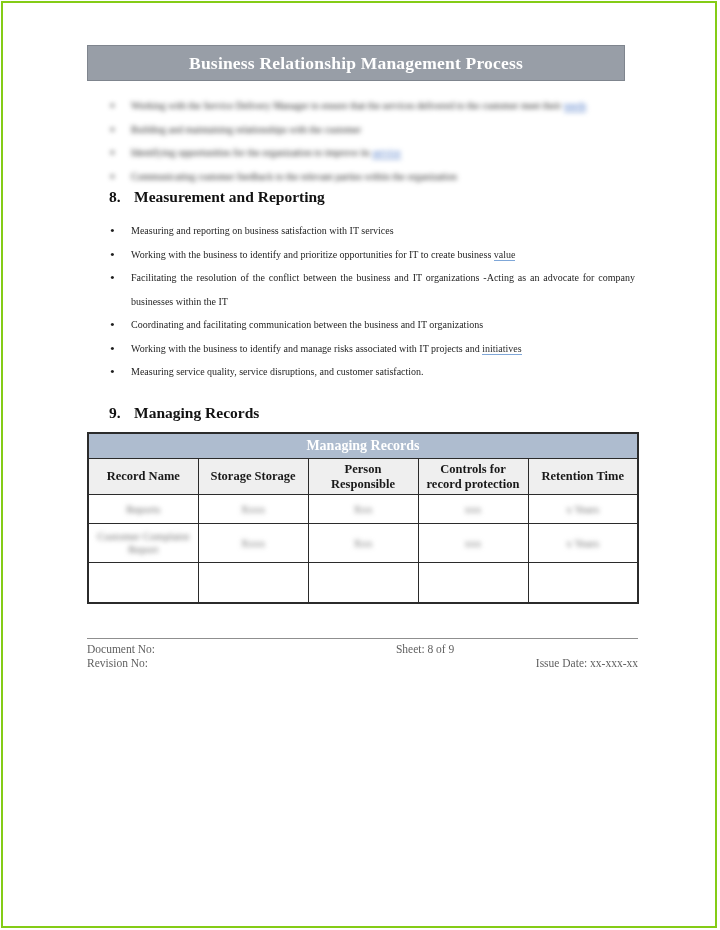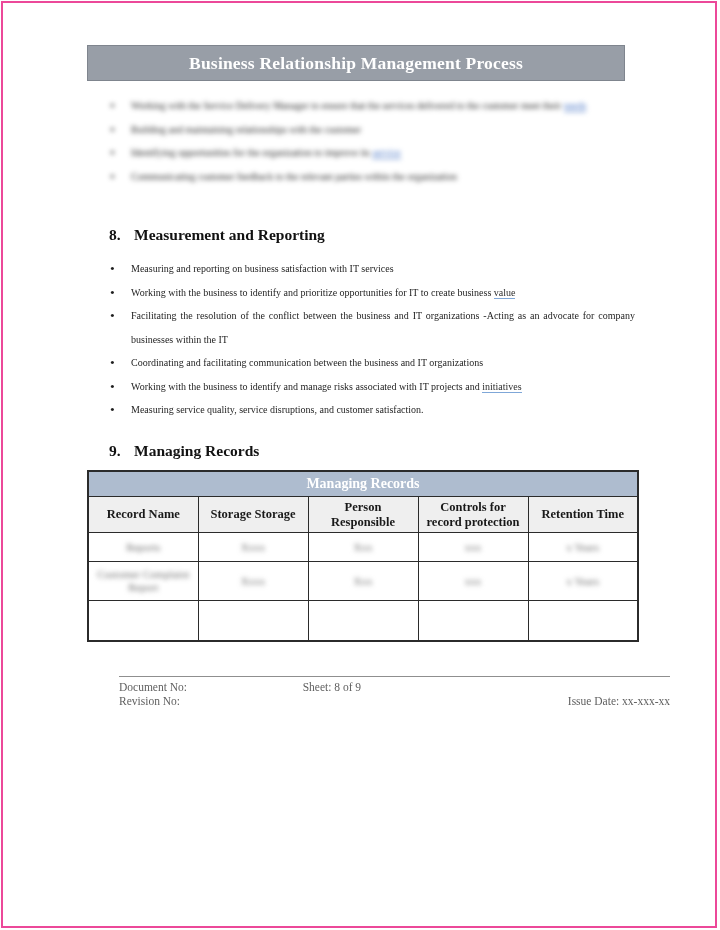--- a/index.html
+++ b/index.html
@@ -3,21 +3,21 @@
 <meta charset="utf-8">
 <style>
   * { margin: 0; padding: 0; box-sizing: border-box; }
   html, body { background: #ffffff; }
   body { width: 720px; height: 930px; font-family: "Liberation Serif", "DejaVu Serif", serif; }
 
   .page {
     position: relative;
     width: 716px; height: 927px;
     margin: 1px 0 0 1px;
-    border: 2px solid #ec4899;
+    border: 2px solid #84cc16;
     background: #ffffff;
     overflow: hidden;
   }
   .content { padding: 0 80px 0 84px; }
 
   .title-banner {
     margin-top: 42px;
     width: 538px; height: 36px;
     background: #989ea7;
     border: 1px solid #7f858e;
@@ -57,21 +57,21 @@
   a.doclink:empty { display: none; }
   .blurred-block a.doclink { color: #4472c4; border-bottom-color: #4472c4; }
 
   .sec-heading {
     font-size: 15.5px;
     font-weight: bold;
     color: #121212;
     padding-left: 22px;
   }
   .sec-heading .sec-num { display: inline-block; width: 25px; }
-  .h-measurement { margin-top: 38px; }
+  .h-measurement { }
   .h-records { margin-top: 20px; }
 
   .intro {
     margin-top: 25px;
     font-size: 13.5px;
     line-height: 23.5px;
     color: #1e1e1e;
   }
   .list-measurement { margin-top: 22px; }
 
@@ -113,31 +113,30 @@
   .tbl-row .cell-blur { filter: blur(2.5px); display: inline-block; }
   .row-1 td { height: 29px; }
   .row-2 td { height: 39px; }
   .row-3 td { height: 40px; }
 
   .footer {
     margin-top: 34px;
     width: 551px;
     border-top: 1px solid #8f8f8f;
     padding-top: 3px;
-    margin-left: 32px;
   }
   .footer-grid {
     display: grid;
     grid-template-columns: 1fr 1fr 1fr;
     font-size: 11.5px;
     line-height: 14px;
     color: #5f5f5f;
   }
   .fg-left { text-align: left; }
-  .fg-center { text-align: left; }
+  .fg-center { text-align: right; }
   .fg-right { text-align: right; }
 </style>
 </head>
 <body>
 
 <div class="page">
   <div class="content">
 
     <div class="title-banner">Business Relationship Management Process</div>
 

